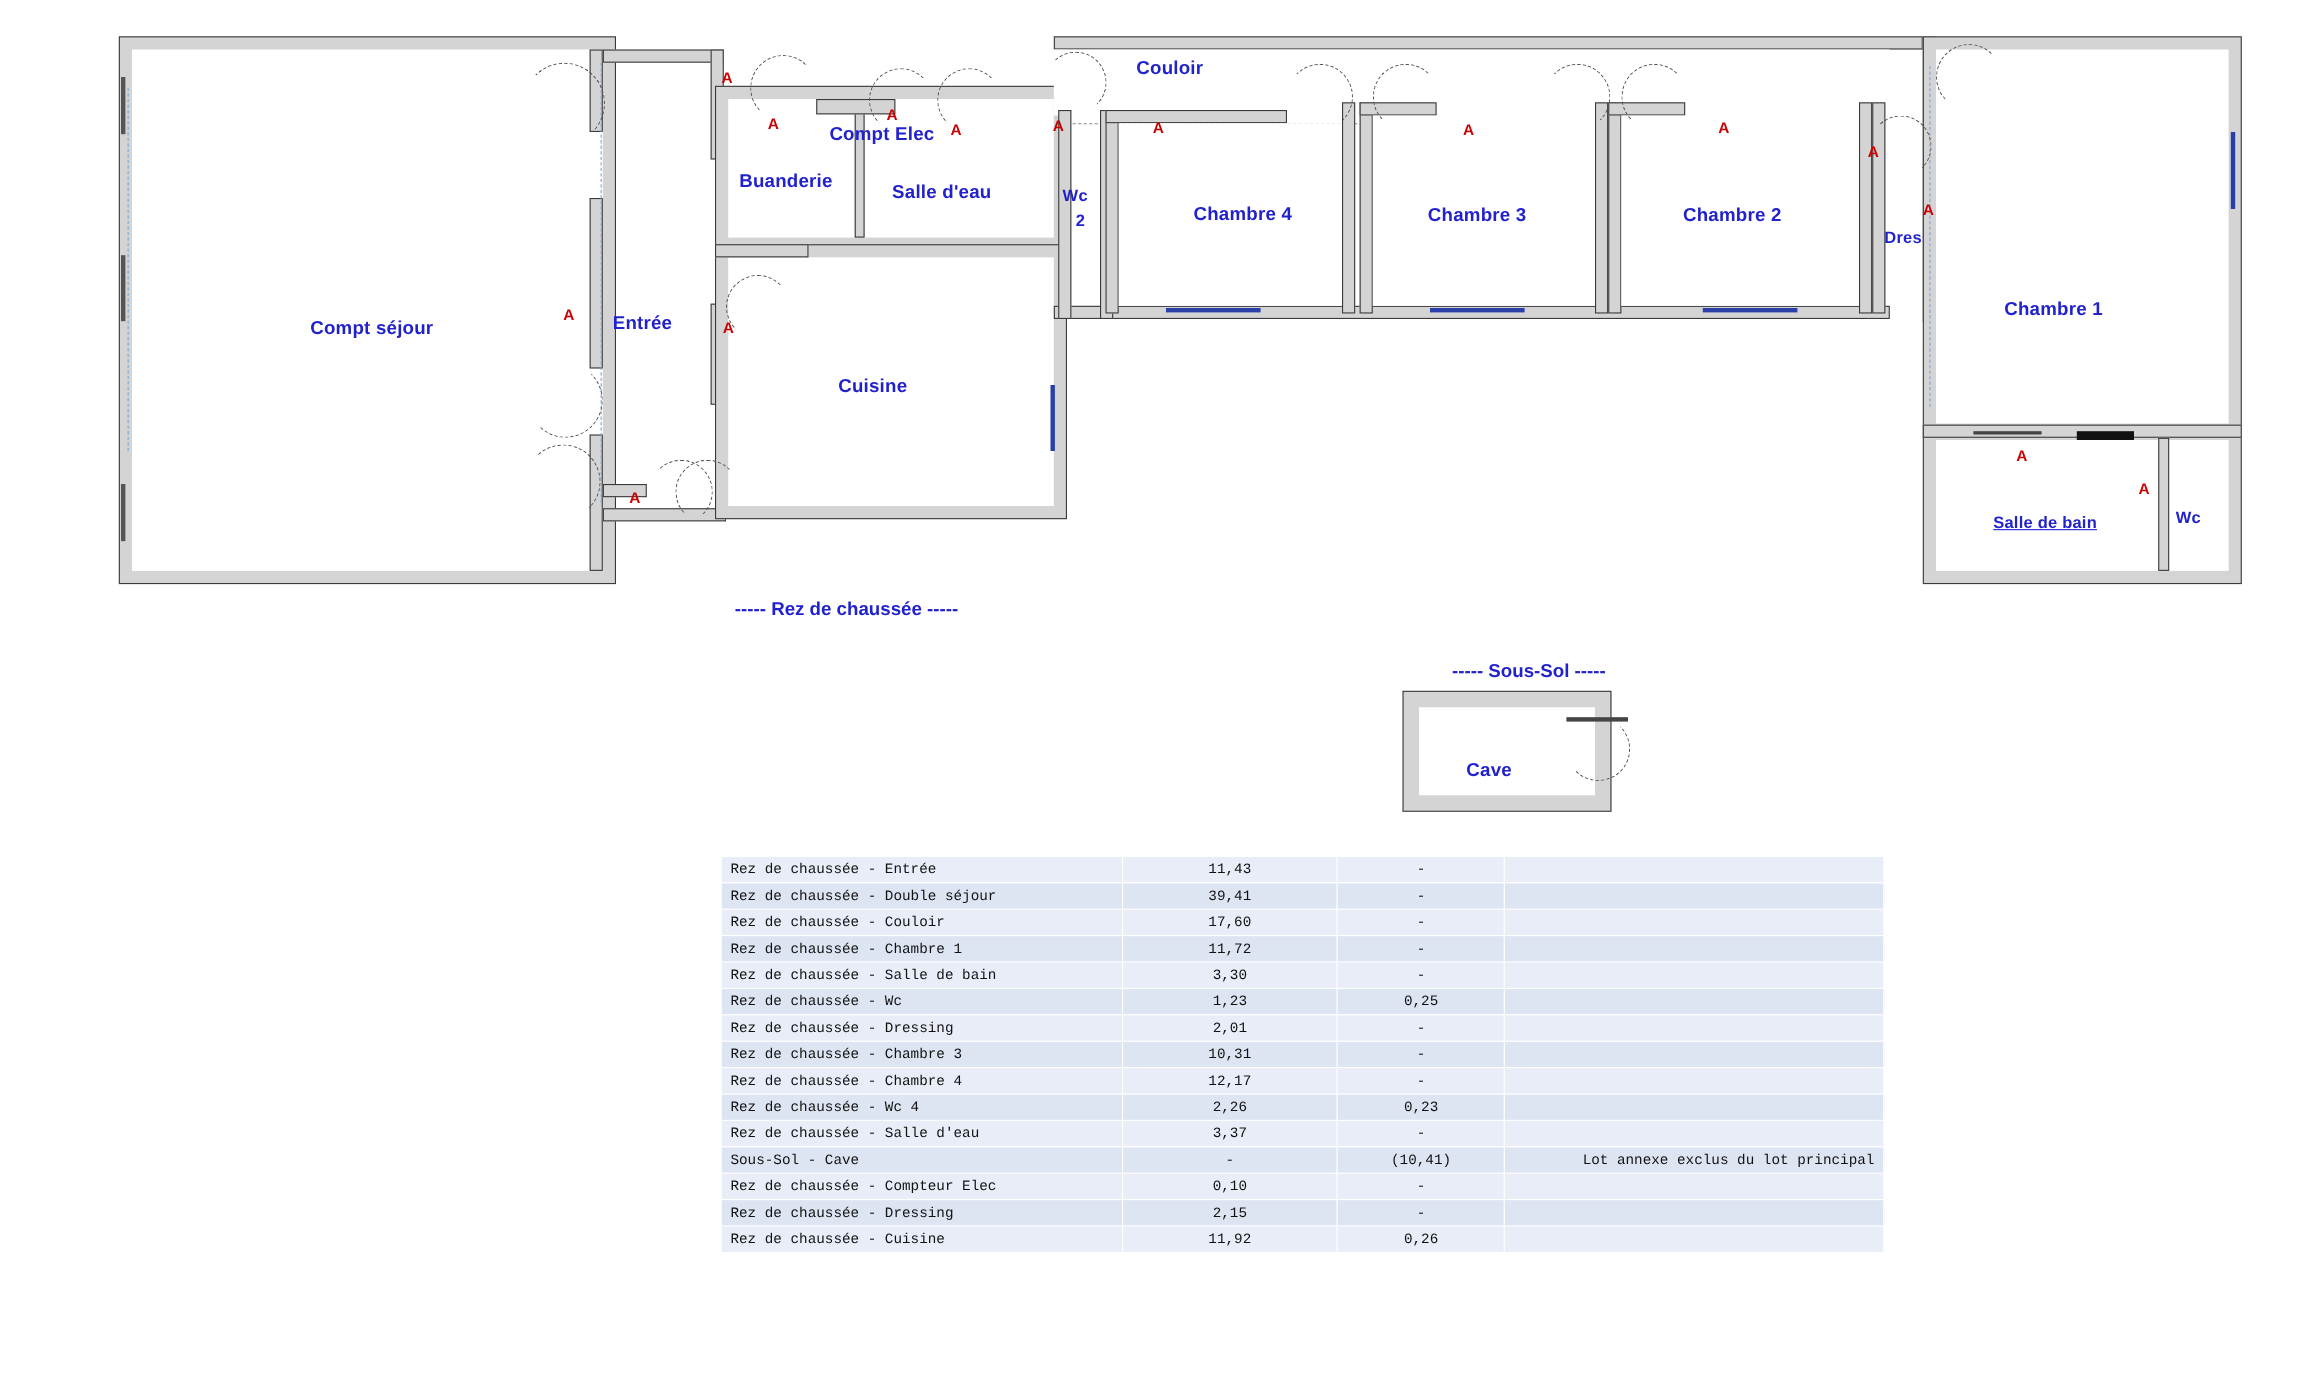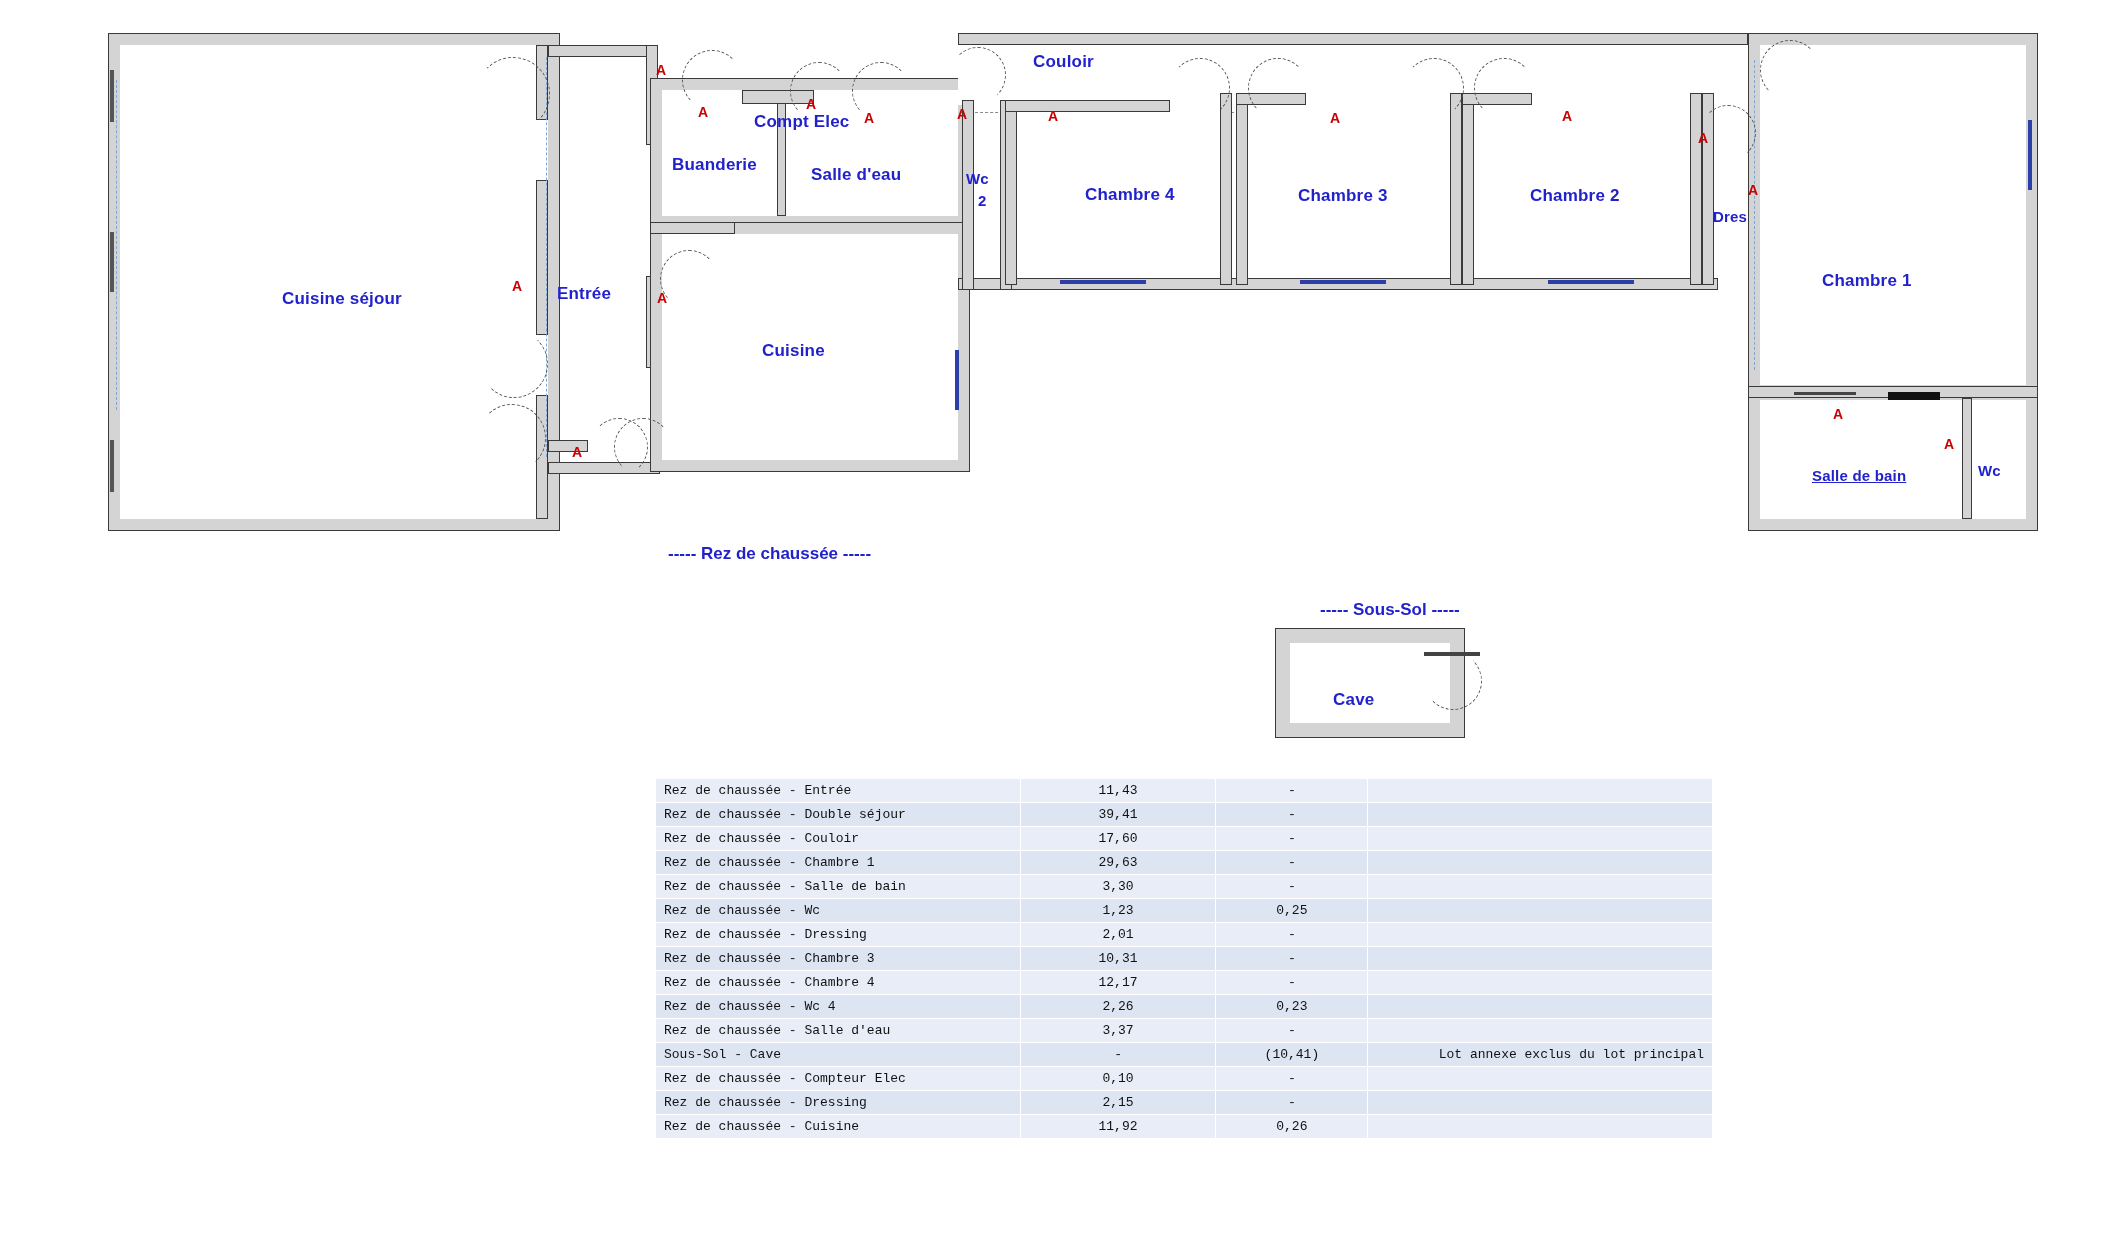--- a/index.html
+++ b/index.html
@@ -123,21 +123,21 @@
 
     <div class="wall" style="left:536px;top:45px;width:12px;height:75px;"></div>
     <div class="wall" style="left:536px;top:180px;width:12px;height:155px;"></div>
     <div class="wall" style="left:536px;top:395px;width:12px;height:124px;"></div>
 
     <div class="thinline" style="left:110px;top:70px;width:4px;height:52px;background:#555;"></div>
     <div class="thinline" style="left:110px;top:232px;width:4px;height:60px;background:#555;"></div>
     <div class="thinline" style="left:110px;top:440px;width:4px;height:52px;background:#555;"></div>
     <div class="dashline" style="left:116px;top:80px;width:0;height:330px;border-top:none;border-left:1px dashed #7aa7d6;"></div>
 
-    <div class="rlabel" style="left:282px;top:289px;">Cuisine séjour</div>
+    <div class="rlabel" style="left:282px;top:289px;">Compt séjour</div>
 
     <div class="wall" style="left:548px;top:45px;width:110px;height:12px;"></div>
     <div class="wall" style="left:646px;top:45px;width:12px;height:100px;"></div>
     <div class="wall" style="left:548px;top:440px;width:40px;height:12px;"></div>
     <div class="wall" style="left:548px;top:462px;width:112px;height:12px;"></div>
     <div class="wall" style="left:646px;top:276px;width:12px;height:92px;"></div>
     <div class="dashline" style="left:546px;top:57px;width:0;height:400px;border-top:none;border-left:1px dashed #7aa7d6;"></div>
 
     <div class="rlabel" style="left:557px;top:284px;">Entrée</div>
 
@@ -267,21 +267,21 @@
         <td class="c-note"></td>
       </tr>
       <tr>
         <td class="c-name">Rez de chaussée - Couloir</td>
         <td class="c-a">17,60</td>
         <td class="c-b">-</td>
         <td class="c-note"></td>
       </tr>
       <tr>
         <td class="c-name">Rez de chaussée - Chambre 1</td>
-        <td class="c-a">29,63</td>
+        <td class="c-a">11,72</td>
         <td class="c-b">-</td>
         <td class="c-note"></td>
       </tr>
       <tr>
         <td class="c-name">Rez de chaussée - Salle de bain</td>
         <td class="c-a">3,30</td>
         <td class="c-b">-</td>
         <td class="c-note"></td>
       </tr>
       <tr>

